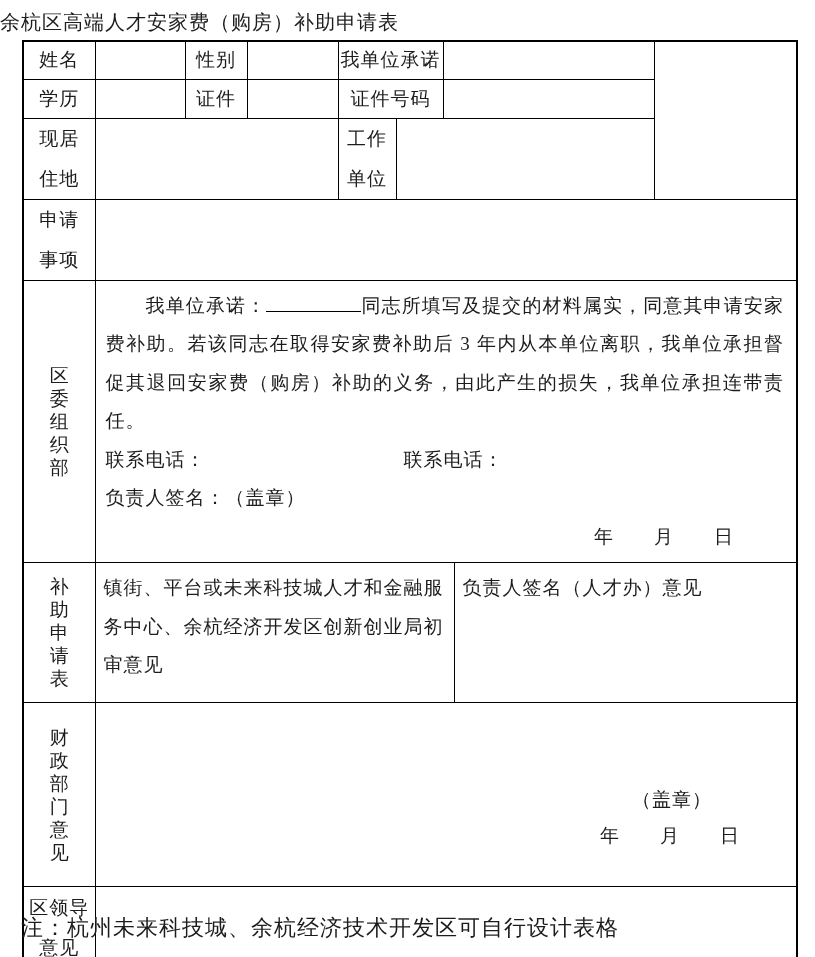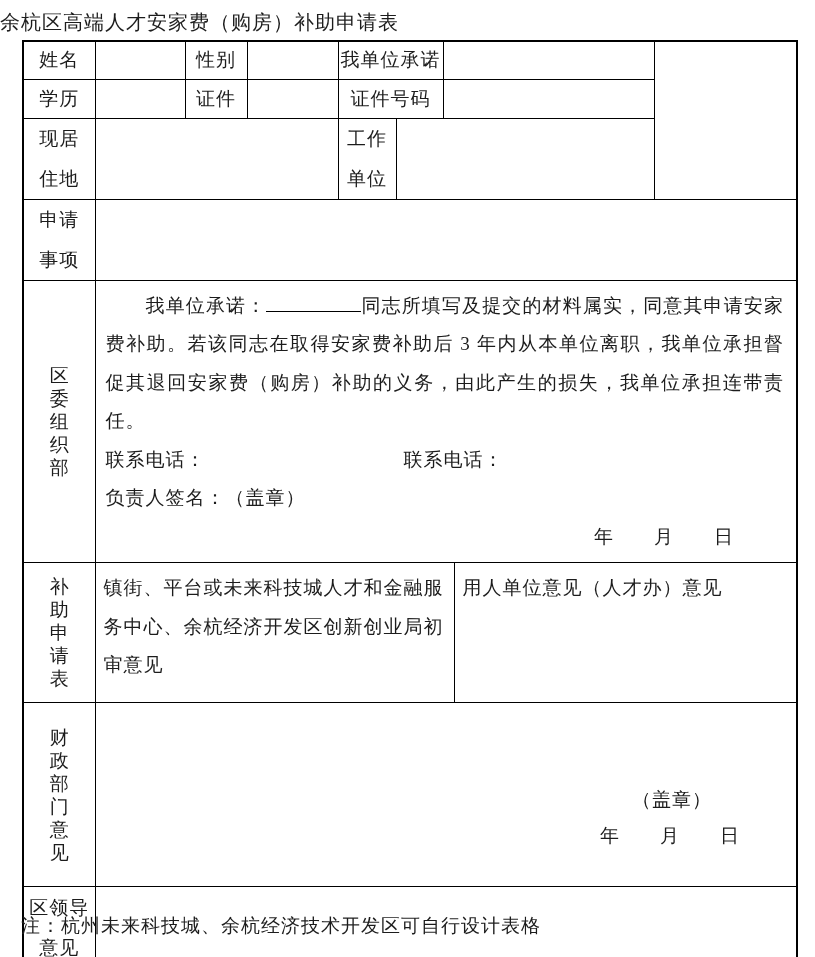--- a/index.html
+++ b/index.html
@@ -69,21 +69,21 @@
   .date-row { text-align: right; padding-right: 50px; }
   
   td.prelim { vertical-align: top; padding: 6px 8px 6px 8px; line-height: 38.5px; text-align: left; margin-top: 24px; }
   
   td.finance-cell { position: relative; vertical-align: top; }
   .fin-seal { position: absolute; top: 86px; right: 84px; line-height: 22px; }
   .fin-date { position: absolute; top: 122px; right: 56px; line-height: 22px; }
   .footnote {
     position: absolute;
     top: 913px; left: 21px;
-    font-size: 19px;
+    font-size: 22px;
     letter-spacing: 1px;
     white-space: nowrap;
   }
 </style>
 </head>
 <body>
 
 <div class="title">余杭区高端人才安家费（购房）补助申请表</div>
 
 <table class="form">
@@ -158,21 +158,21 @@
   </tr>
 
   <tr style="height:140px">
     <td class="vcell">
       <span class="vtext">补助申请表</span>
     </td>
     <td class="prelim" colspan="6">
       <span>镇街、平台或未来科技城人才和金融服务中心、余杭经济开发区创新创业局初审意见</span>
     </td>
     <td class="prelim" colspan="2">
-      <span>用人单位意见（人才办）意见</span>
+      <span>负责人签名（人才办）意见</span>
     </td>
   </tr>
 
   <tr style="height:184px">
     <td class="vcell">
       <span class="vtext">财政部门意见</span>
     </td>
     <td class="finance-cell" colspan="8">
       <div class="fin-seal">（盖章）</div>
       <div class="fin-date">年　　月　　日</div>

